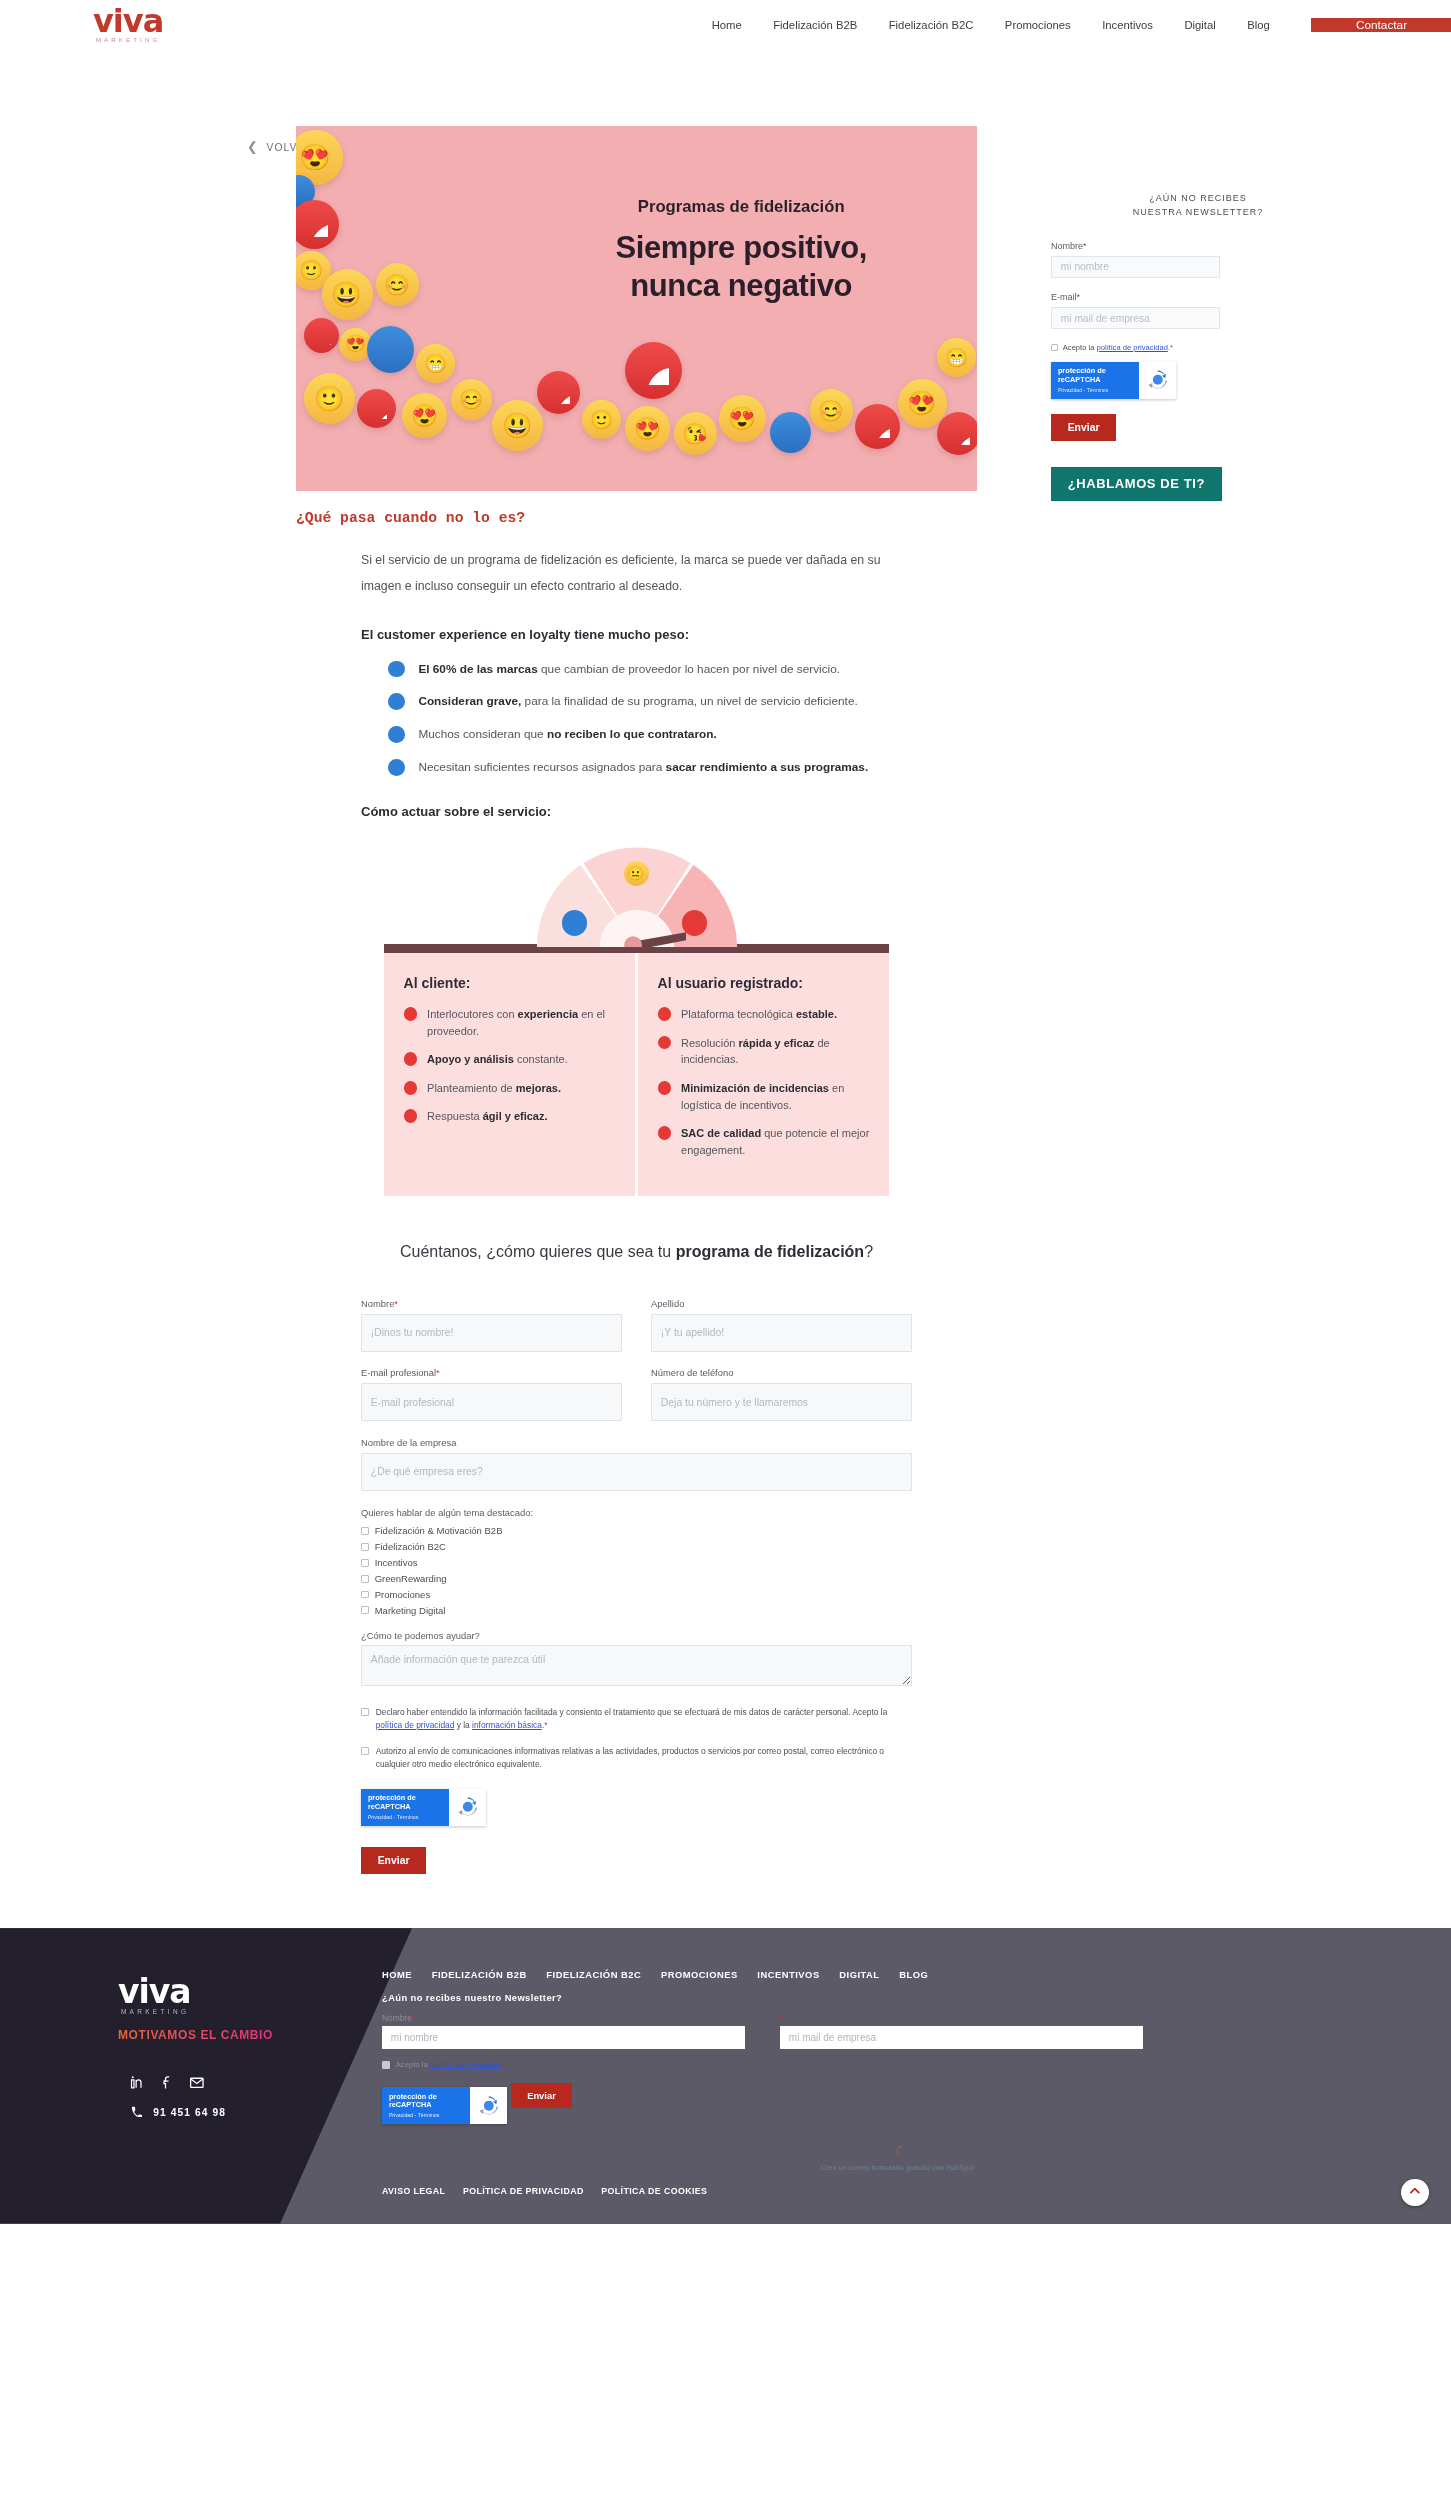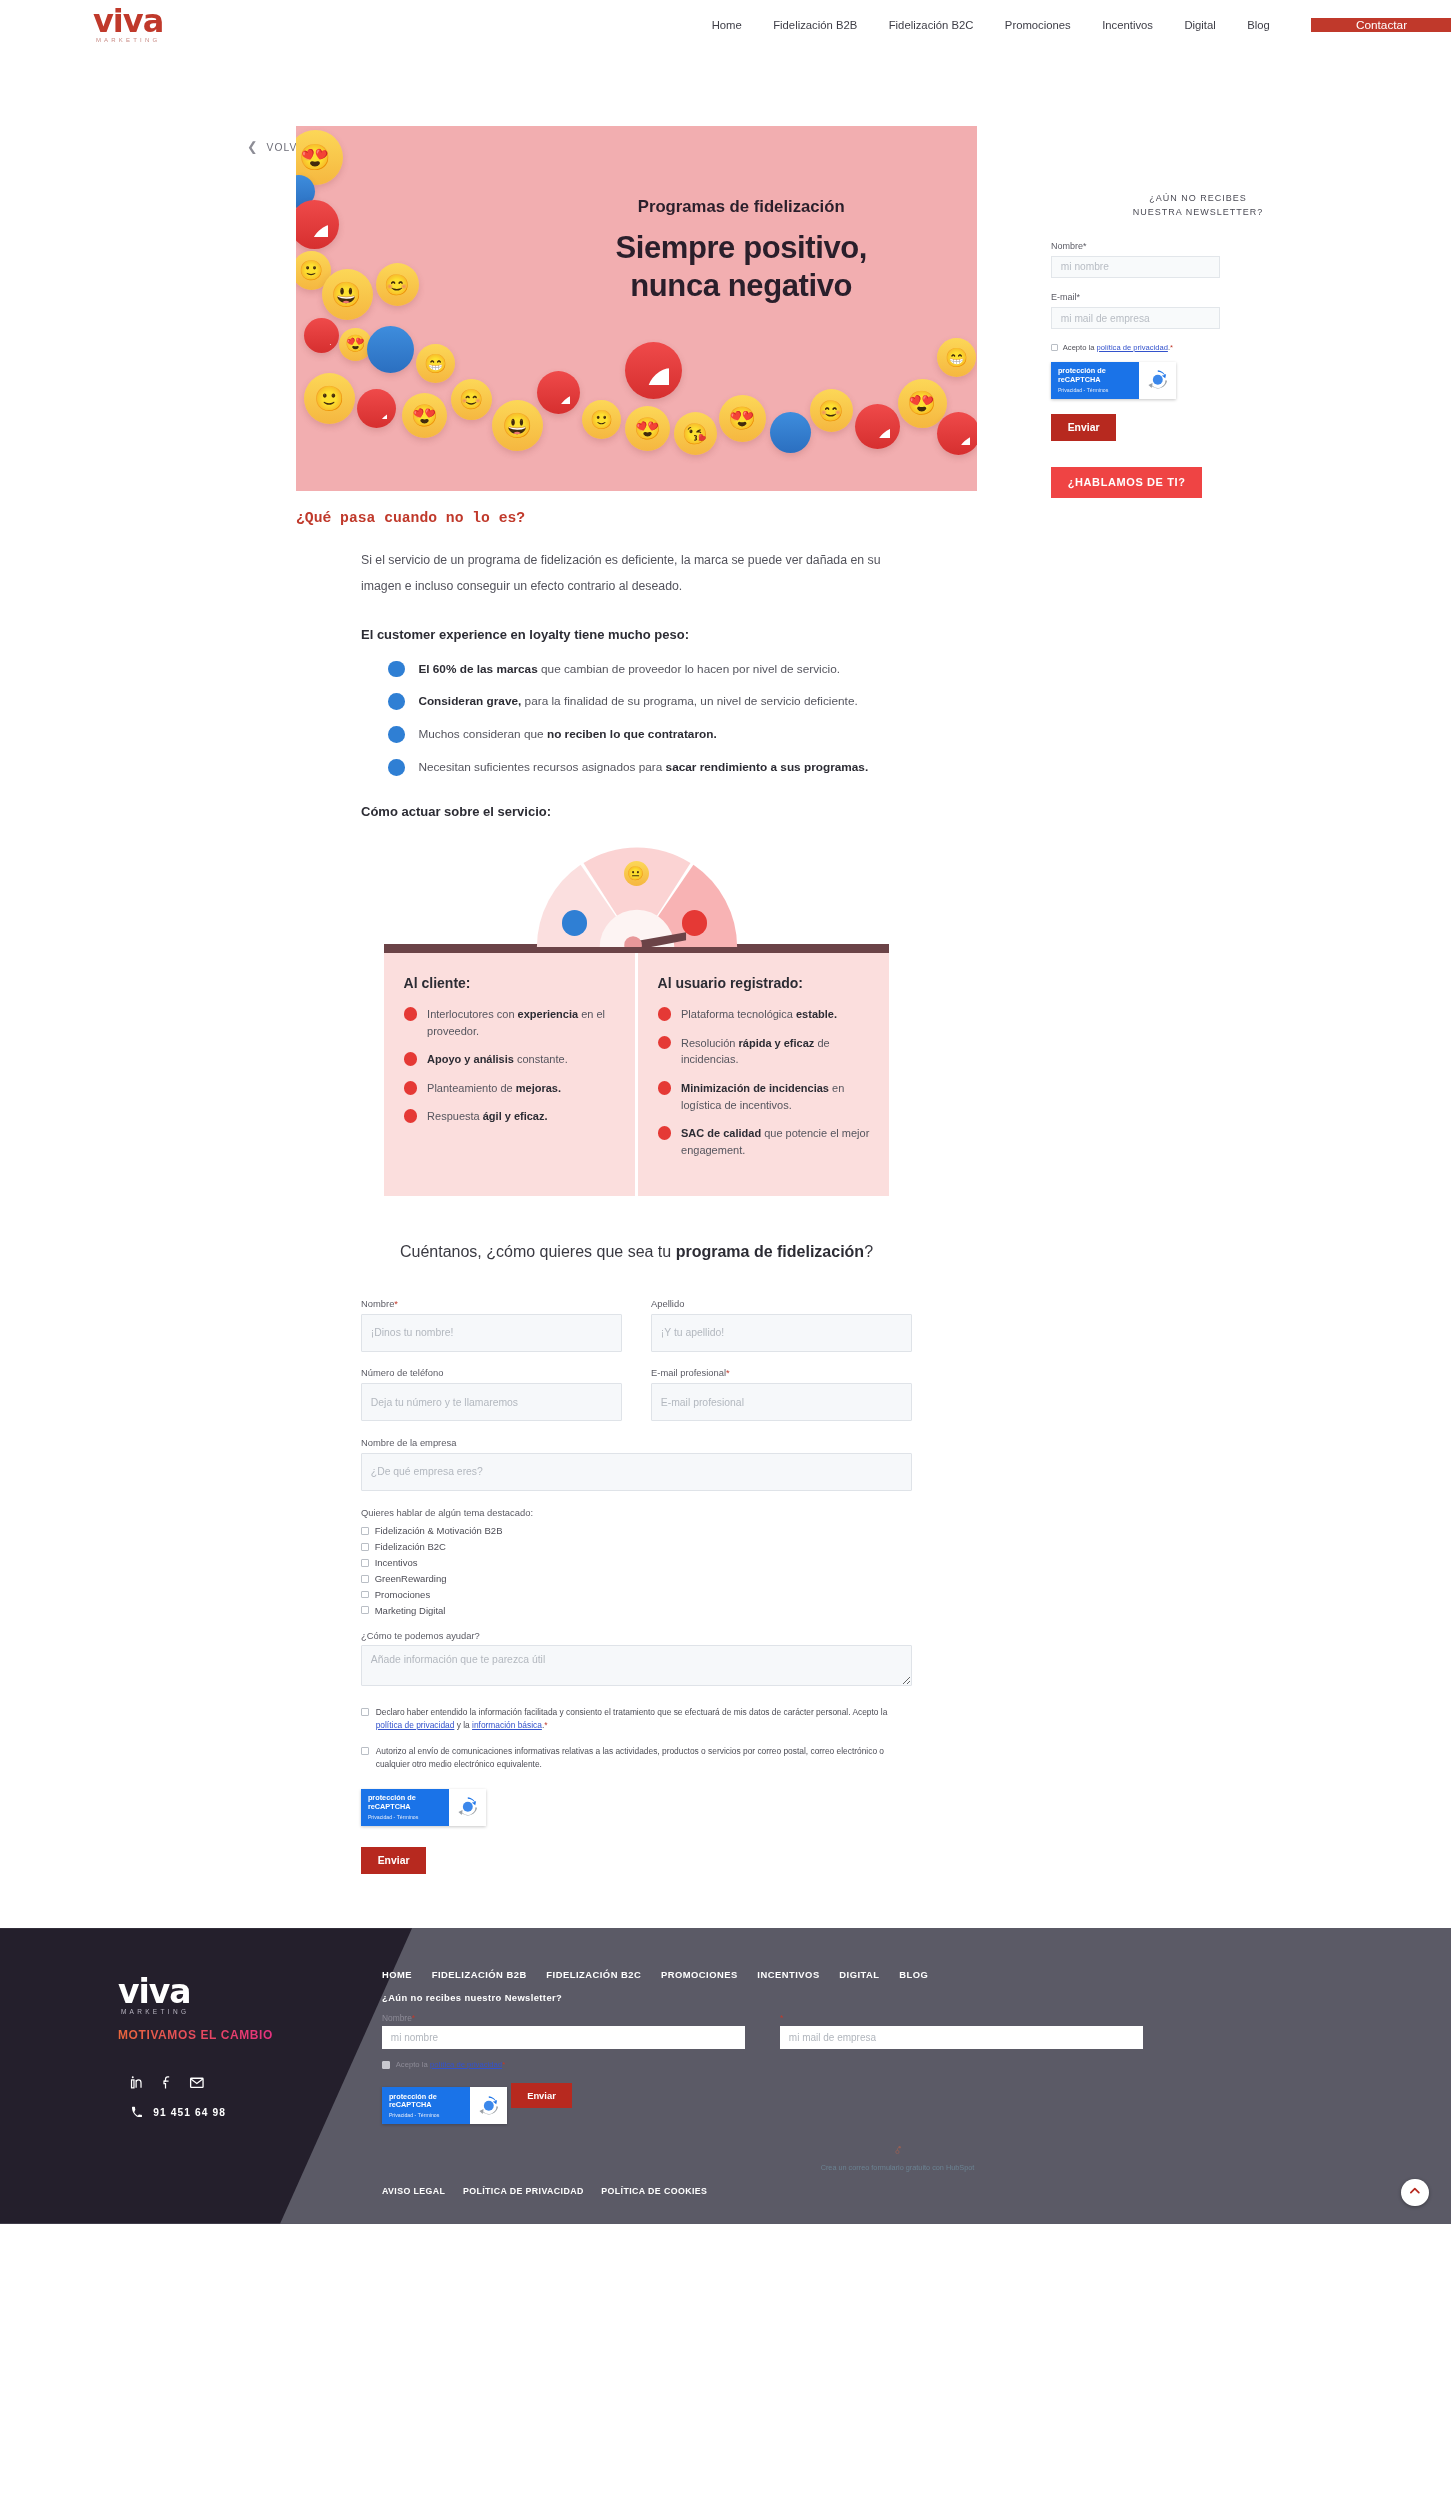--- a/index.html
+++ b/index.html
@@ -465,23 +465,23 @@
     gap: 4.9px;
     margin: 13.7px 0 5.9px;
   }
   .side-consent .chk-box { width: 6.9px; height: 6.9px; flex: 0 0 6.9px; }
   .side-consent-text { font-size: 7.6px; color: #4d4d56; }
   .side-consent-text a { color: #3352cc; text-decoration: underline; }
   .side-consent-text .req { color: #c0392b; }
   .side-recaptcha { margin-top: 3.9px; }
   .btn-hablamos {
     display: inline-block;
-    background: #ef4444;
+    background: #0f766e;
     color: #fff;
-    font-size: 11px;
+    font-size: 13px;
     font-weight: 700;
     letter-spacing: 0.6px;
     padding: 9.8px 16.7px;
     margin-top: 25.5px;
     text-decoration: none;
     cursor: pointer;
   }
 
   
   .site-footer {
@@ -915,28 +915,28 @@
               <div class="f-group">
                 <label class="f-label">Apellido</label>
                 <input class="f-input" type="text" placeholder="¡Y tu apellido!" style="">
               </div>
             </div>
           </div>
 
           <div class="f-row">
             <div class="f-col">
               <div class="f-group">
-                <label class="f-label">Número de teléfono</label>
-                <input class="f-input" type="tel" placeholder="Deja tu número y te llamaremos" style="">
+                <label class="f-label"><span>E-mail profesional</span><span class="req">*</span></label>
+                <input class="f-input" type="email" placeholder="E-mail profesional" style="">
               </div>
             </div>
             <div class="f-col">
               <div class="f-group">
-                <label class="f-label"><span>E-mail profesional</span><span class="req">*</span></label>
-                <input class="f-input" type="email" placeholder="E-mail profesional" style="">
+                <label class="f-label">Número de teléfono</label>
+                <input class="f-input" type="tel" placeholder="Deja tu número y te llamaremos" style="">
               </div>
             </div>
           </div>
 
           <div class="f-group">
             <label class="f-label">Nombre de la empresa</label>
             <input class="f-input" type="text" placeholder="¿De qué empresa eres?" style="">
           </div>
 
           <div class="chk-legend">Quieres hablar de algún tema destacado:</div>

